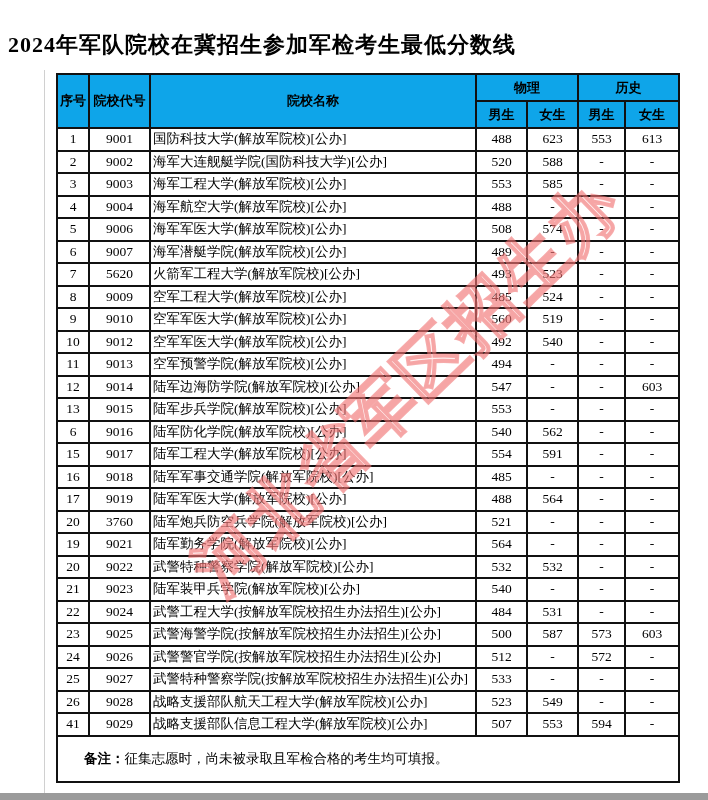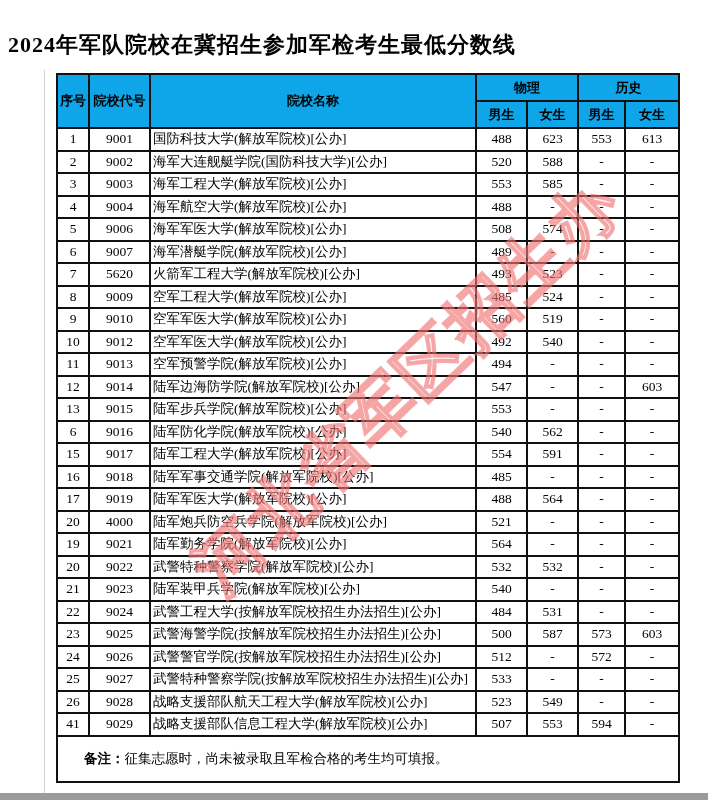--- a/index.html
+++ b/index.html
@@ -238,21 +238,21 @@
         <td>17</td>
         <td>9019</td>
         <td class="name-cell">陆军军医大学(解放军院校)[公办]</td>
         <td>488</td>
         <td>564</td>
         <td>-</td>
         <td>-</td>
       </tr>
       <tr>
         <td>20</td>
-        <td>4000</td>
+        <td>3760</td>
         <td class="name-cell">陆军炮兵防空兵学院(解放军院校)[公办]</td>
         <td>521</td>
         <td>-</td>
         <td>-</td>
         <td>-</td>
       </tr>
       <tr>
         <td>19</td>
         <td>9021</td>
         <td class="name-cell">陆军勤务学院(解放军院校)[公办]</td>

